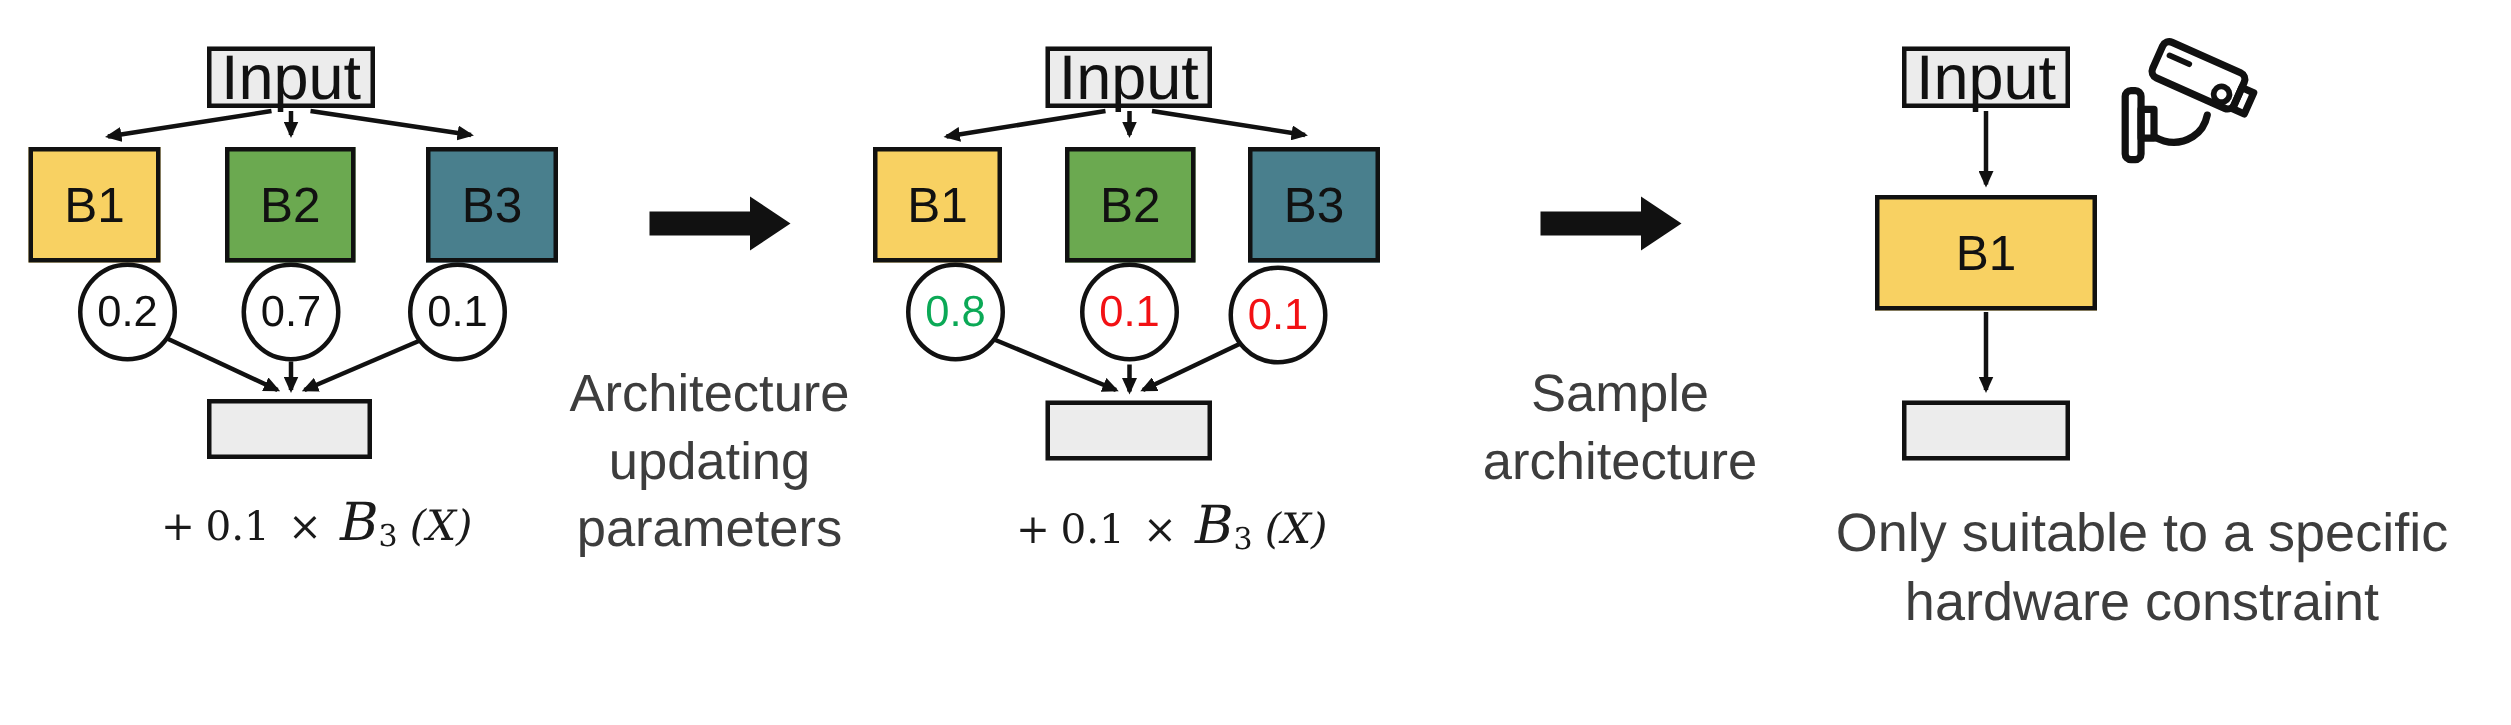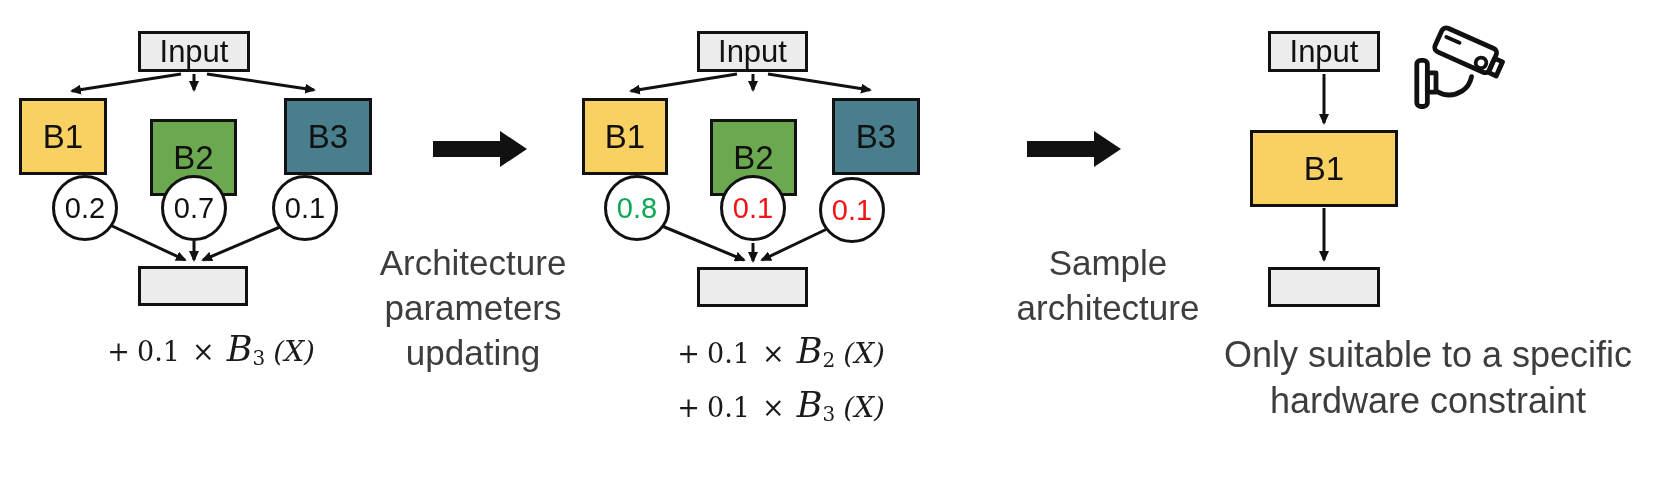--- a/index.html
+++ b/index.html
@@ -23,31 +23,31 @@
   svg.overlay{
     position:absolute;left:0;top:0;width:1674px;height:483px;
     pointer-events:none;
   }
   .iobox{
     position:absolute;
     background:var(--iobg);
     border:3px solid var(--ink);
     box-sizing:border-box;
     display:flex;align-items:center;justify-content:center;
-    font-size:31px;color:var(--ink);
+    font-size:42px;color:var(--ink);
   }
   .block{
     position:absolute;
     border:3px solid var(--ink);
     box-sizing:border-box;
     display:flex;align-items:center;justify-content:center;
     font-size:33px;color:var(--ink);
   }
   .bg-yellow{background:var(--yellow);}
-  .bg-green{background:var(--green);margin-top:21px;}
+  .bg-green{background:var(--green);}
   .bg-teal{background:var(--teal);}
   .param{
     position:absolute;
     width:66px;height:66px;border-radius:50%;
     border:3px solid var(--ink);
     box-sizing:border-box;
     background:#ffffff;
     display:flex;align-items:center;justify-content:center;
     font-size:29px;color:var(--ink);
   }
@@ -123,50 +123,45 @@
   <div class="equation" style="right:1359px;top:327px">
     <div class="eq-line">
       <span class="eq-op">+</span><span class="eq-num">0.1</span>
       <span class="eq-op">×</span><span class="eq-blk">B</span><sub class="eq-sub big">3</sub>
       <span class="eq-arg">(X)</span>
     </div>
   </div>
 
   <div class="translabel" style="left:353px;top:240px;width:240px">
     <div>Architecture</div>
+    <div>updating</div>
     <div>parameters</div>
-    <div>updating</div>
   </div>
 
   <div class="iobox" style="left:697px;top:31px;width:111px;height:41px">Input</div>
 
   <div class="block bg-yellow" style="left:582px;top:98px;width:86px;height:77px">B1</div>
   <div class="block bg-green" style="left:710px;top:98px;width:87px;height:77px">B2</div>
   <div class="block bg-teal" style="left:832px;top:98px;width:88px;height:77px">B3</div>
 
   <div class="param up" style="left:604px;top:175px">0.8</div>
   <div class="param down" style="left:720px;top:175px">0.1</div>
   <div class="param down" style="left:819px;top:177px">0.1</div>
 
   <div class="iobox" style="left:697px;top:267px;width:111px;height:40px"></div>
 
   <div class="equation" style="right:789px;top:329px">
     <div class="eq-line">
       <span class="eq-op">+</span><span class="eq-num">0.1</span>
-      <span class="eq-op">×</span><span class="eq-blk">B</span><sub class="eq-sub big">2</sub>
-      <span class="eq-arg">(X)</span>
-    </div>
-    <div class="eq-line">
-      <span class="eq-op">+</span><span class="eq-num">0.1</span>
       <span class="eq-op">×</span><span class="eq-blk">B</span><sub class="eq-sub big">3</sub>
       <span class="eq-arg">(X)</span>
     </div>
   </div>
 
-  <div class="translabel" style="left:988px;top:240px;width:240px">
+  <div class="translabel" style="left:960px;top:240px;width:240px">
     <div>Sample</div>
     <div>architecture</div>
   </div>
 
   <div class="iobox" style="left:1268px;top:31px;width:112px;height:41px">Input</div>
 
   <div class="camera" style="left:1410px;top:22px;width:100px;height:96px">
     <svg viewBox="0 0 100 100" width="100" height="96" style="overflow:visible" xmlns="http://www.w3.org/2000/svg">
       <g fill="none" stroke="#111111" stroke-width="5" stroke-linejoin="round" stroke-linecap="round">
         <rect x="5" y="40" width="11" height="48" rx="4"></rect>

